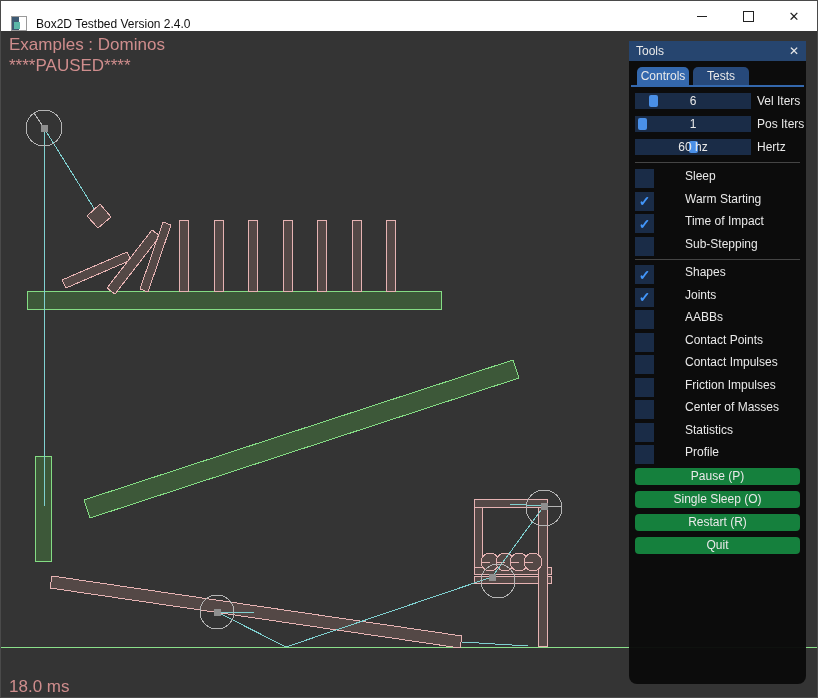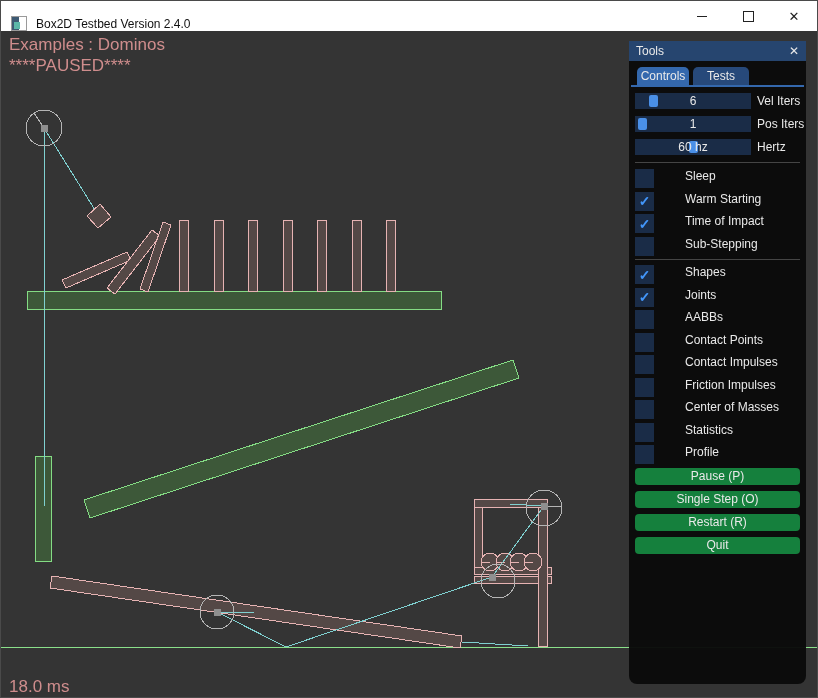--- a/index.html
+++ b/index.html
@@ -228,20 +228,20 @@
             <div class="cb-box"></div>
             <span class="cb-label">Statistics</span>
           </div>
           <div class="cb-row">
             <div class="cb-box"></div>
             <span class="cb-label">Profile</span>
           </div>
         </div>
       <div id="buttons" class="btn-col">
           <div class="panel-btn">Pause (P)</div>
-          <div class="panel-btn">Single Step (O)</div>
+          <div class="panel-btn">Single Sleep (O)</div>
           <div class="panel-btn">Restart (R)</div>
           <div class="panel-btn">Quit</div>
         </div>
     </div>
   </div>
 
 </div>
 
 </body></html>

